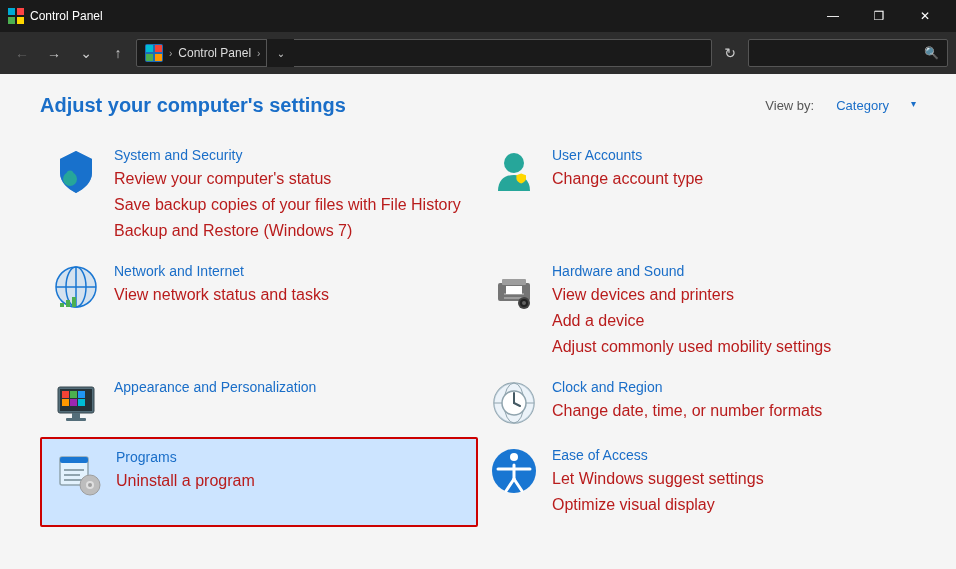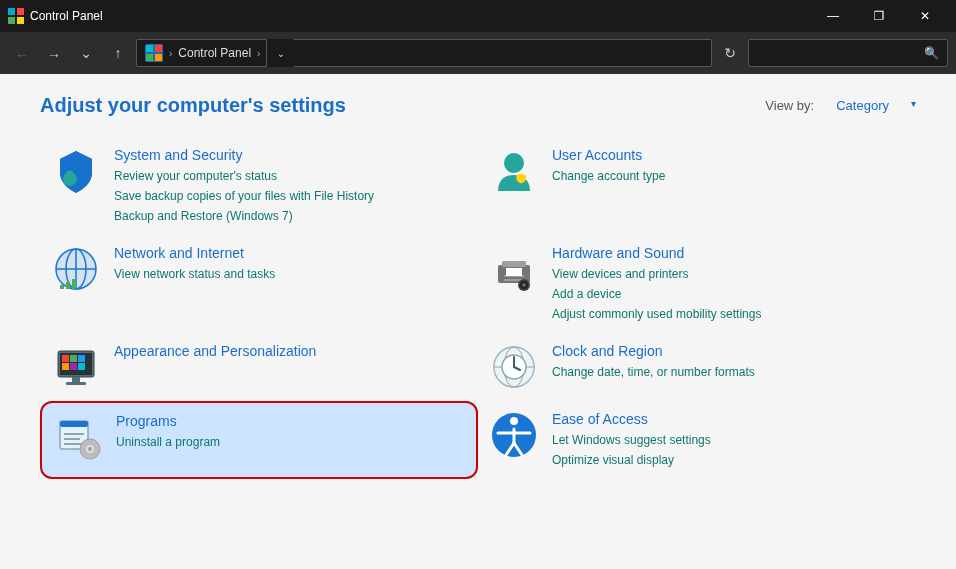--- a/index.html
+++ b/index.html
@@ -195,43 +195,43 @@
       display: flex;
       align-items: flex-start;
       padding: 10px 12px;
       gap: 14px;
       cursor: pointer;
       border-radius: 2px;
     }
     .category-item.highlighted {
       background: #cce4ff;
       border: 2px solid #cc0000;
-      border-radius: 12px;
+      border-radius: 2px;
     }
 
     .category-icon {
       width: 48px;
       height: 48px;
       flex-shrink: 0;
       display: flex;
       align-items: center;
       justify-content: center;
     }
 
     
     .category-text { display: flex; flex-direction: column; gap: 2px; }
     .category-title {
       font-size: 14px;
       color: #1a6ec8;
       font-weight: 400;
       margin-bottom: 2px;
     }
     .category-link {
-      font-size: 12px;
-      color: #0f766e;
+      font-size: 16px;
+      color: #b91c1c;
       line-height: 1.5;
     }
   </style>
 </head>
 <body>
 
 <div class="title-bar">
 
   <div class="title-bar-icon">
     <svg width="16" height="16" viewBox="0 0 16 16">

